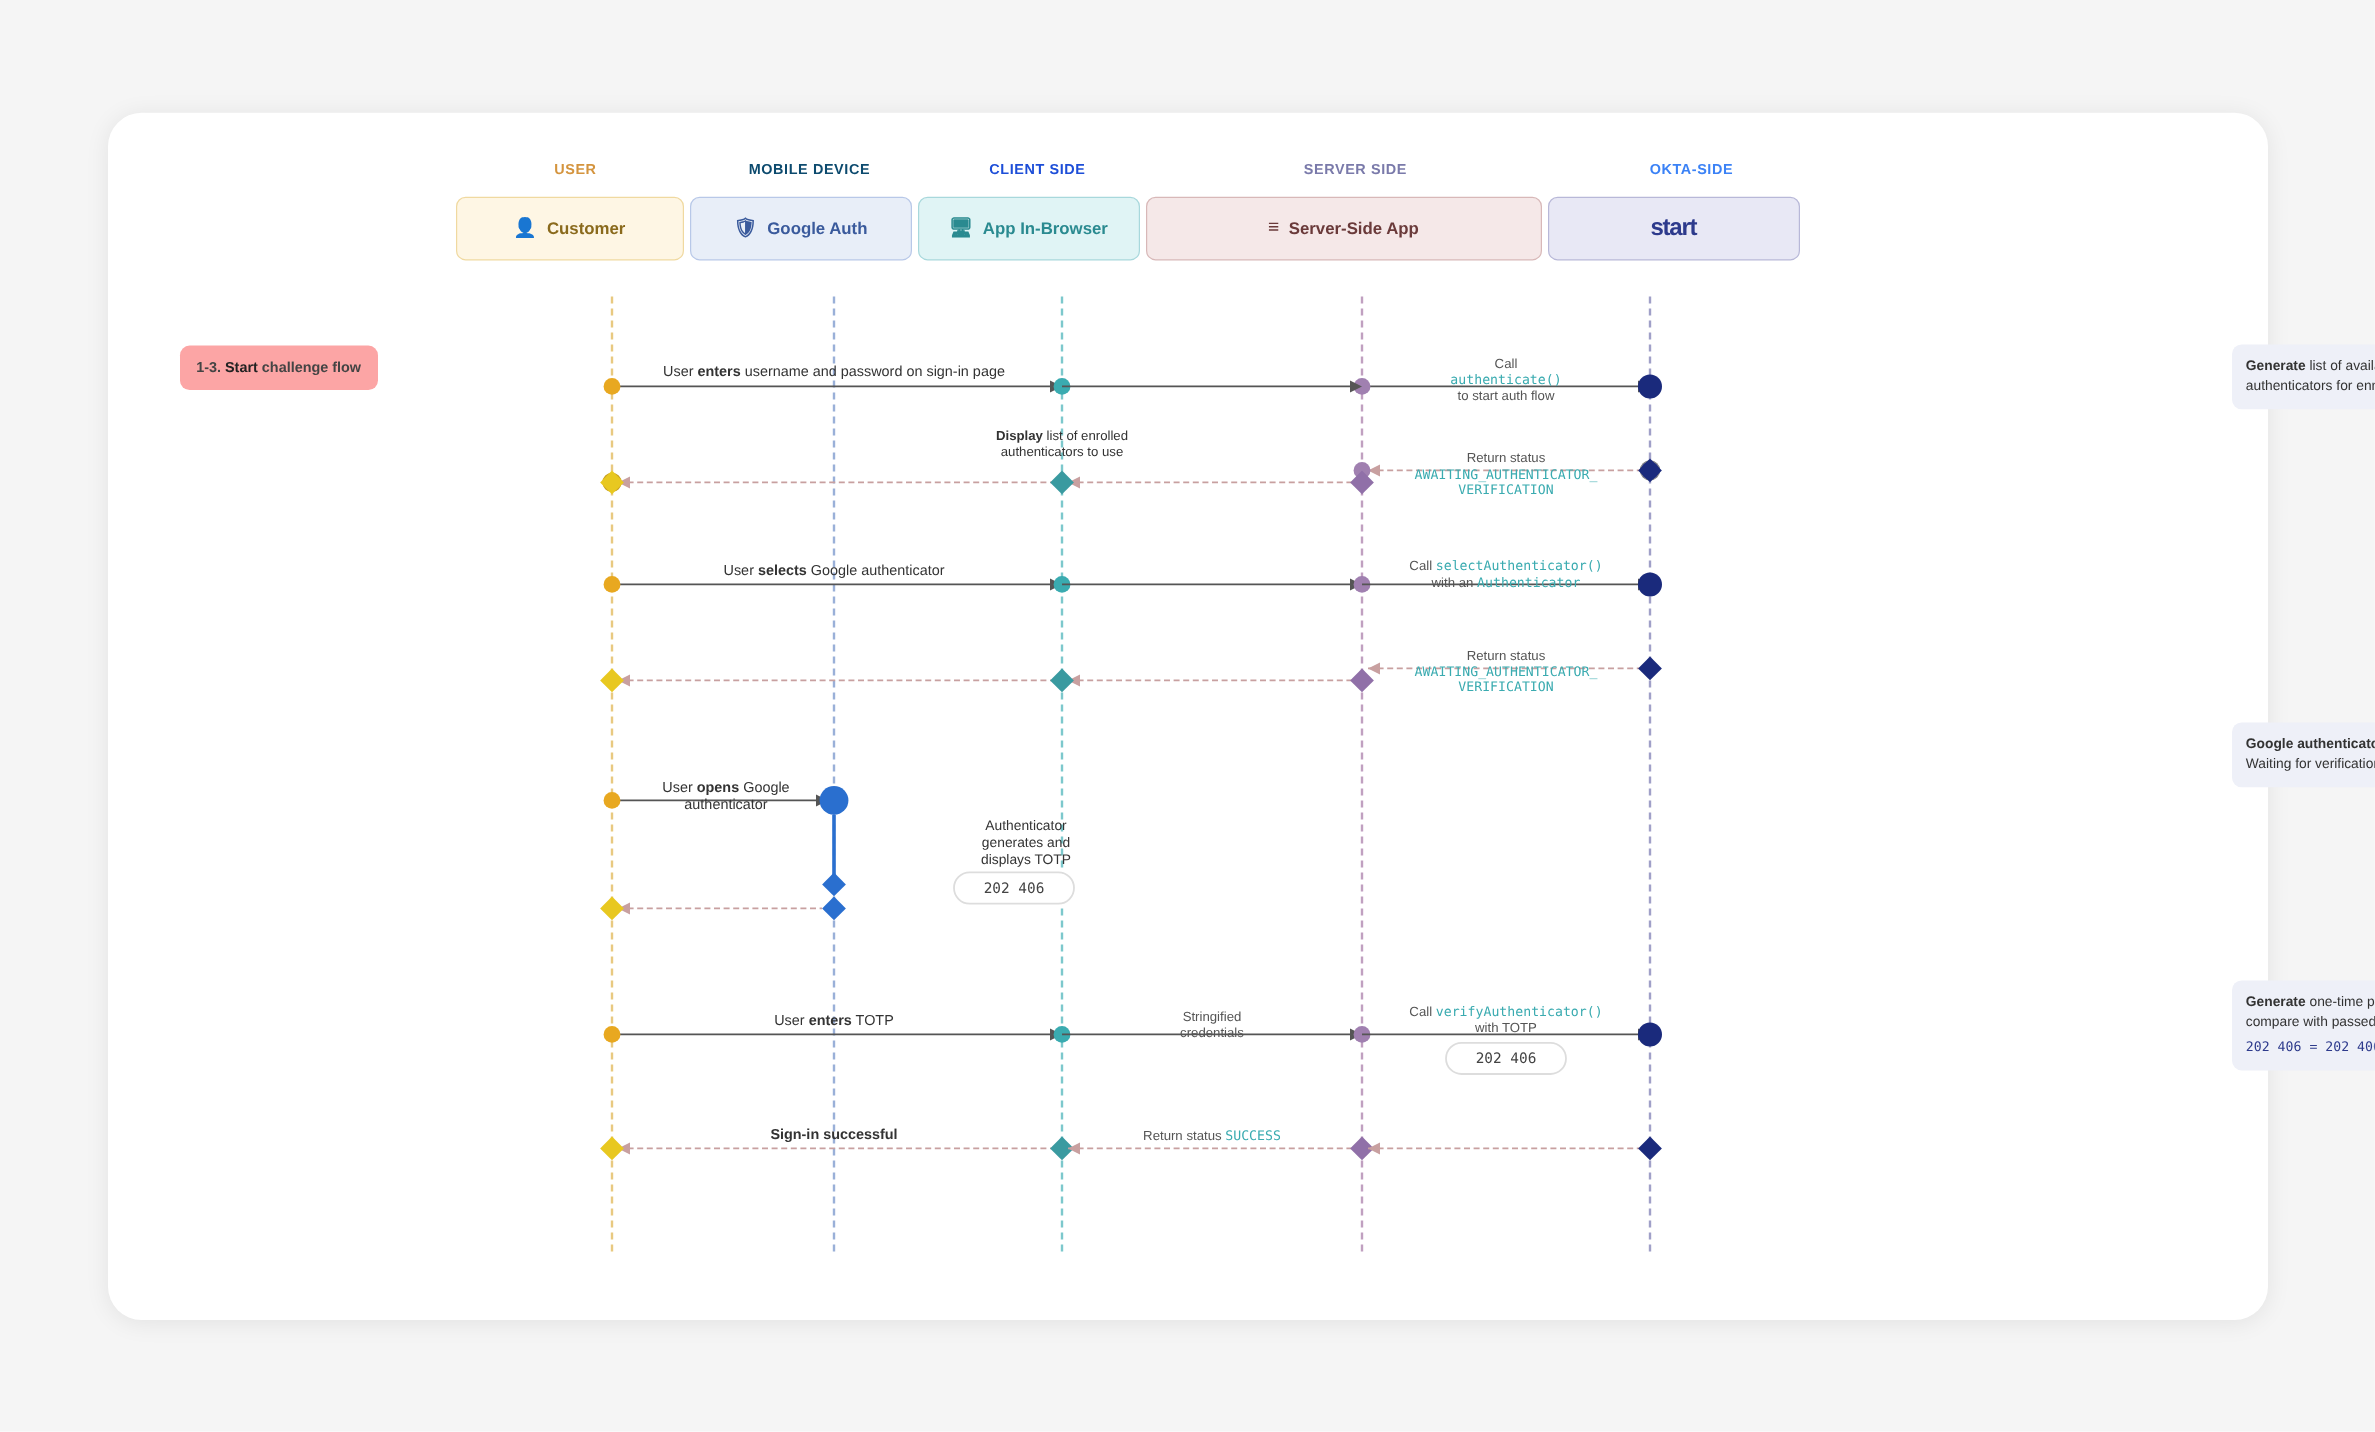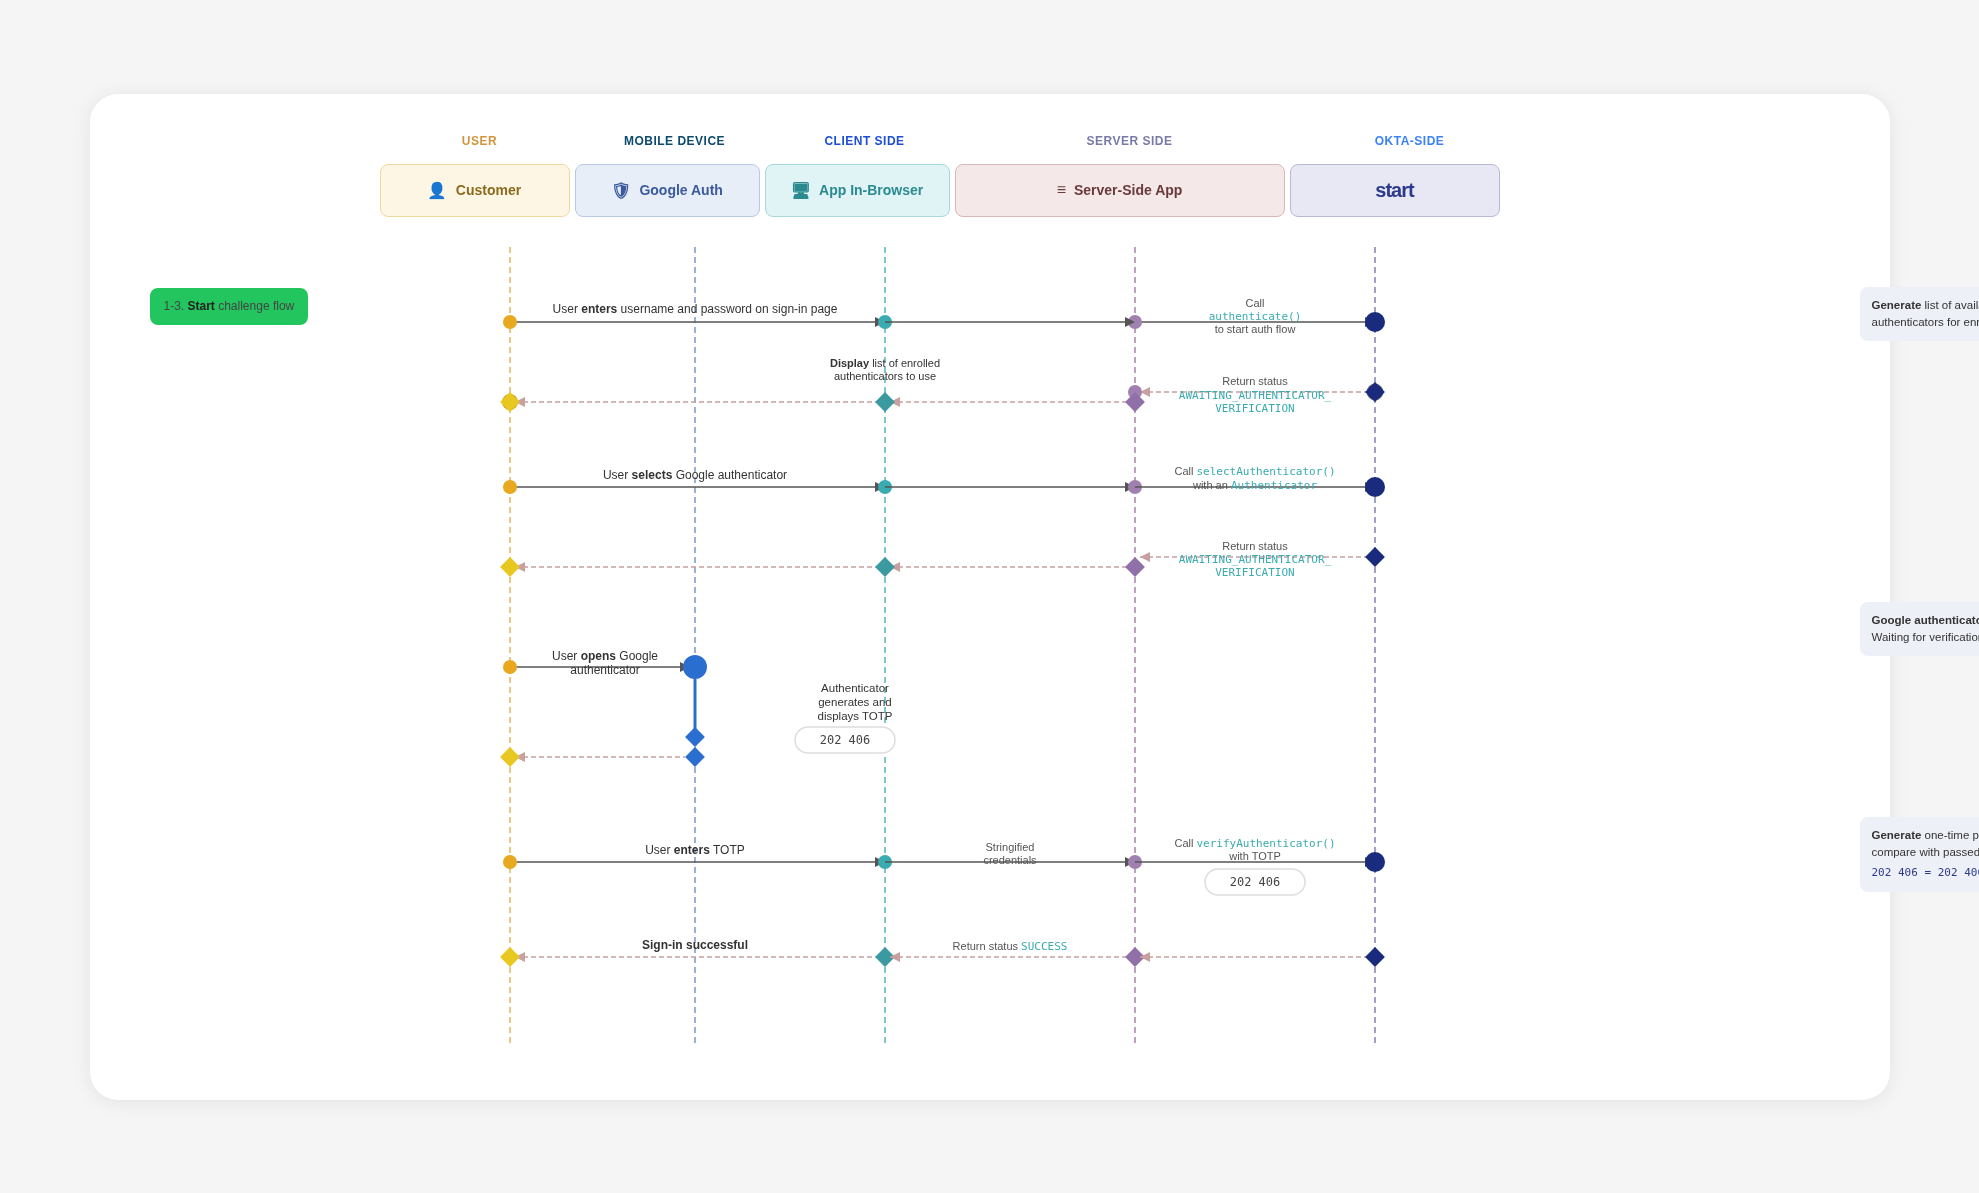--- a/index.html
+++ b/index.html
@@ -106,26 +106,27 @@
 
     
     .steps-sidebar {
       width: 220px;
       display: flex;
       flex-direction: column;
       gap: 0;
       margin-right: 10px;
     }
     .step-label {
-      background: #22c55e;
+      background: #fca5a5;
       border-radius: 8px;
       padding: 10px 14px;
       font-size: 12px;
       color: #444;
       line-height: 1.4;
+      font-weight: bold;
     }
     .step-label b { color: #222; }
 
     
     .seq-diagram {
       flex: 1;
       position: relative;
     }
 
     svg.main-svg {

